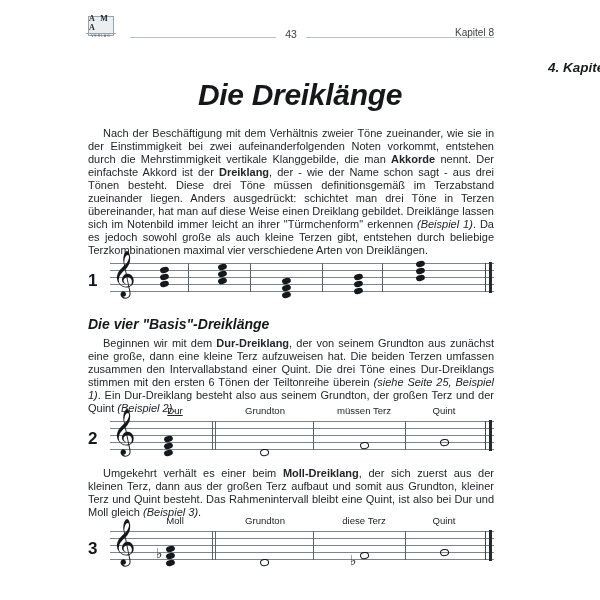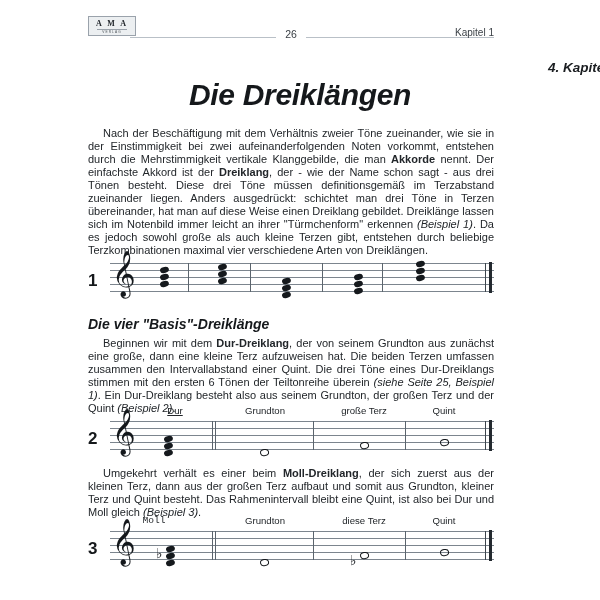--- a/index.html
+++ b/index.html
@@ -27,21 +27,21 @@
     position: absolute;
     left: 88px;
     top: 14px;
     width: 406px;
     height: 30px;
   }
   .logo {
     position: absolute;
     left: 0px;
     top: 2px;
-    width: 48px;
+    width: 26px;
     height: 20px;
     border: 1px solid #9aa2ab;
     background: #eceff1;
     box-sizing: border-box;
     display: flex;
     flex-direction: column;
     align-items: center;
     justify-content: center;
     padding-top: 1px;
   }
@@ -251,27 +251,27 @@
 <body>
 
 <div class="page">
 
   <div class="header">
     <div class="logo">
       <div class="logo-letters">A M A</div>
       <div class="logo-sub">VERLAG</div>
     </div>
     <div class="header-rule-left"></div>
-    <div class="page-number">26</div>
+    <div class="page-number">43</div>
     <div class="header-rule-right"></div>
-    <div class="chapter-ref">Kapitel 1</div>
+    <div class="chapter-ref">Kapitel 8</div>
   </div>
 
   <div class="kapitel-line">4. Kapitel</div>
-  <div class="main-title">Die Dreiklängen</div>
+  <div class="main-title">Die Dreiklänge</div>
 
   <div class="para" style="top:127px;">
     <span class="ind"></span><span>Nach der Beschäftigung mit dem Verhältnis zweier Töne zueinander, wie sie in der Einstimmigkeit bei zwei aufeinanderfolgenden Noten vorkommt, entstehen durch die Mehrstimmigkeit vertikale Klanggebilde, die man </span><b>Akkorde</b><span> nennt. Der einfachste Akkord ist der </span><b>Dreiklang</b><span>, der - wie der Name schon sagt - aus drei Tönen besteht. Diese drei Töne müssen definitionsgemäß im Terzabstand zueinander liegen. Anders ausgedrückt: schichtet man drei Töne in Terzen übereinander, hat man auf diese Weise einen Dreiklang gebildet. Dreiklänge lassen sich im Notenbild immer leicht an ihrer "Türmchenform" erkennen </span><i>(Beispiel 1)</i><span>. Da es jedoch sowohl große als auch kleine Terzen gibt, entstehen durch beliebige Terzkombinationen maximal vier verschiedene Arten von Dreiklängen.</span>
   </div>
 
   <div class="example" style="top:263px; height:40px;">
     <div class="ex-number">1</div>
     <div class="staff">
       <div class="staff-line l0"></div>
       <div class="staff-line l1"></div>
@@ -322,21 +322,21 @@
       <div class="staff-line l0"></div>
       <div class="staff-line l1"></div>
       <div class="staff-line l2"></div>
       <div class="staff-line l3"></div>
       <div class="staff-line l4"></div>
 
       <div class="clef">𝄞</div>
 
       <div class="note-label" style="left:40px; width:50px;text-decoration:underline;">Dur</div>
       <div class="note-label" style="left:120px; width:70px;">Grundton</div>
-      <div class="note-label" style="left:216px; width:76px;">große Terz</div>
+      <div class="note-label" style="left:216px; width:76px;">müssen Terz</div>
       <div class="note-label" style="left:306px; width:56px;">Quint</div>
 
       <div class="notehead" style="left:54px; top:14.5px;"></div>
       <div class="notehead" style="left:54px; top:21.5px;"></div>
       <div class="notehead" style="left:54px; top:28.5px;"></div>
       <div class="barline" style="left:102px;"></div>
       <div class="barline" style="left:105px;"></div>
 
       <div class="notehead whole" style="left:150px; top:28.0px;"></div>
       <div class="barline" style="left:203px;"></div>
@@ -359,21 +359,21 @@
     <div class="ex-number">3</div>
     <div class="staff">
       <div class="staff-line l0"></div>
       <div class="staff-line l1"></div>
       <div class="staff-line l2"></div>
       <div class="staff-line l3"></div>
       <div class="staff-line l4"></div>
 
       <div class="clef">𝄞</div>
 
-      <div class="note-label" style="left:19px; width:50px;font-family:Liberation Mono, monospace;">Moll</div>
+      <div class="note-label" style="left:40px; width:50px;">Moll</div>
       <div class="note-label" style="left:120px; width:70px;">Grundton</div>
       <div class="note-label" style="left:216px; width:76px;">diese Terz</div>
       <div class="note-label" style="left:306px; width:56px;">Quint</div>
 
       <div class="accidental" style="left:46px; top:15.0px;">♭</div>
       <div class="notehead" style="left:56px; top:14.5px;"></div>
       <div class="notehead" style="left:56px; top:21.5px;"></div>
       <div class="notehead" style="left:56px; top:28.5px;"></div>
       <div class="barline" style="left:102px;"></div>
       <div class="barline" style="left:105px;"></div>

